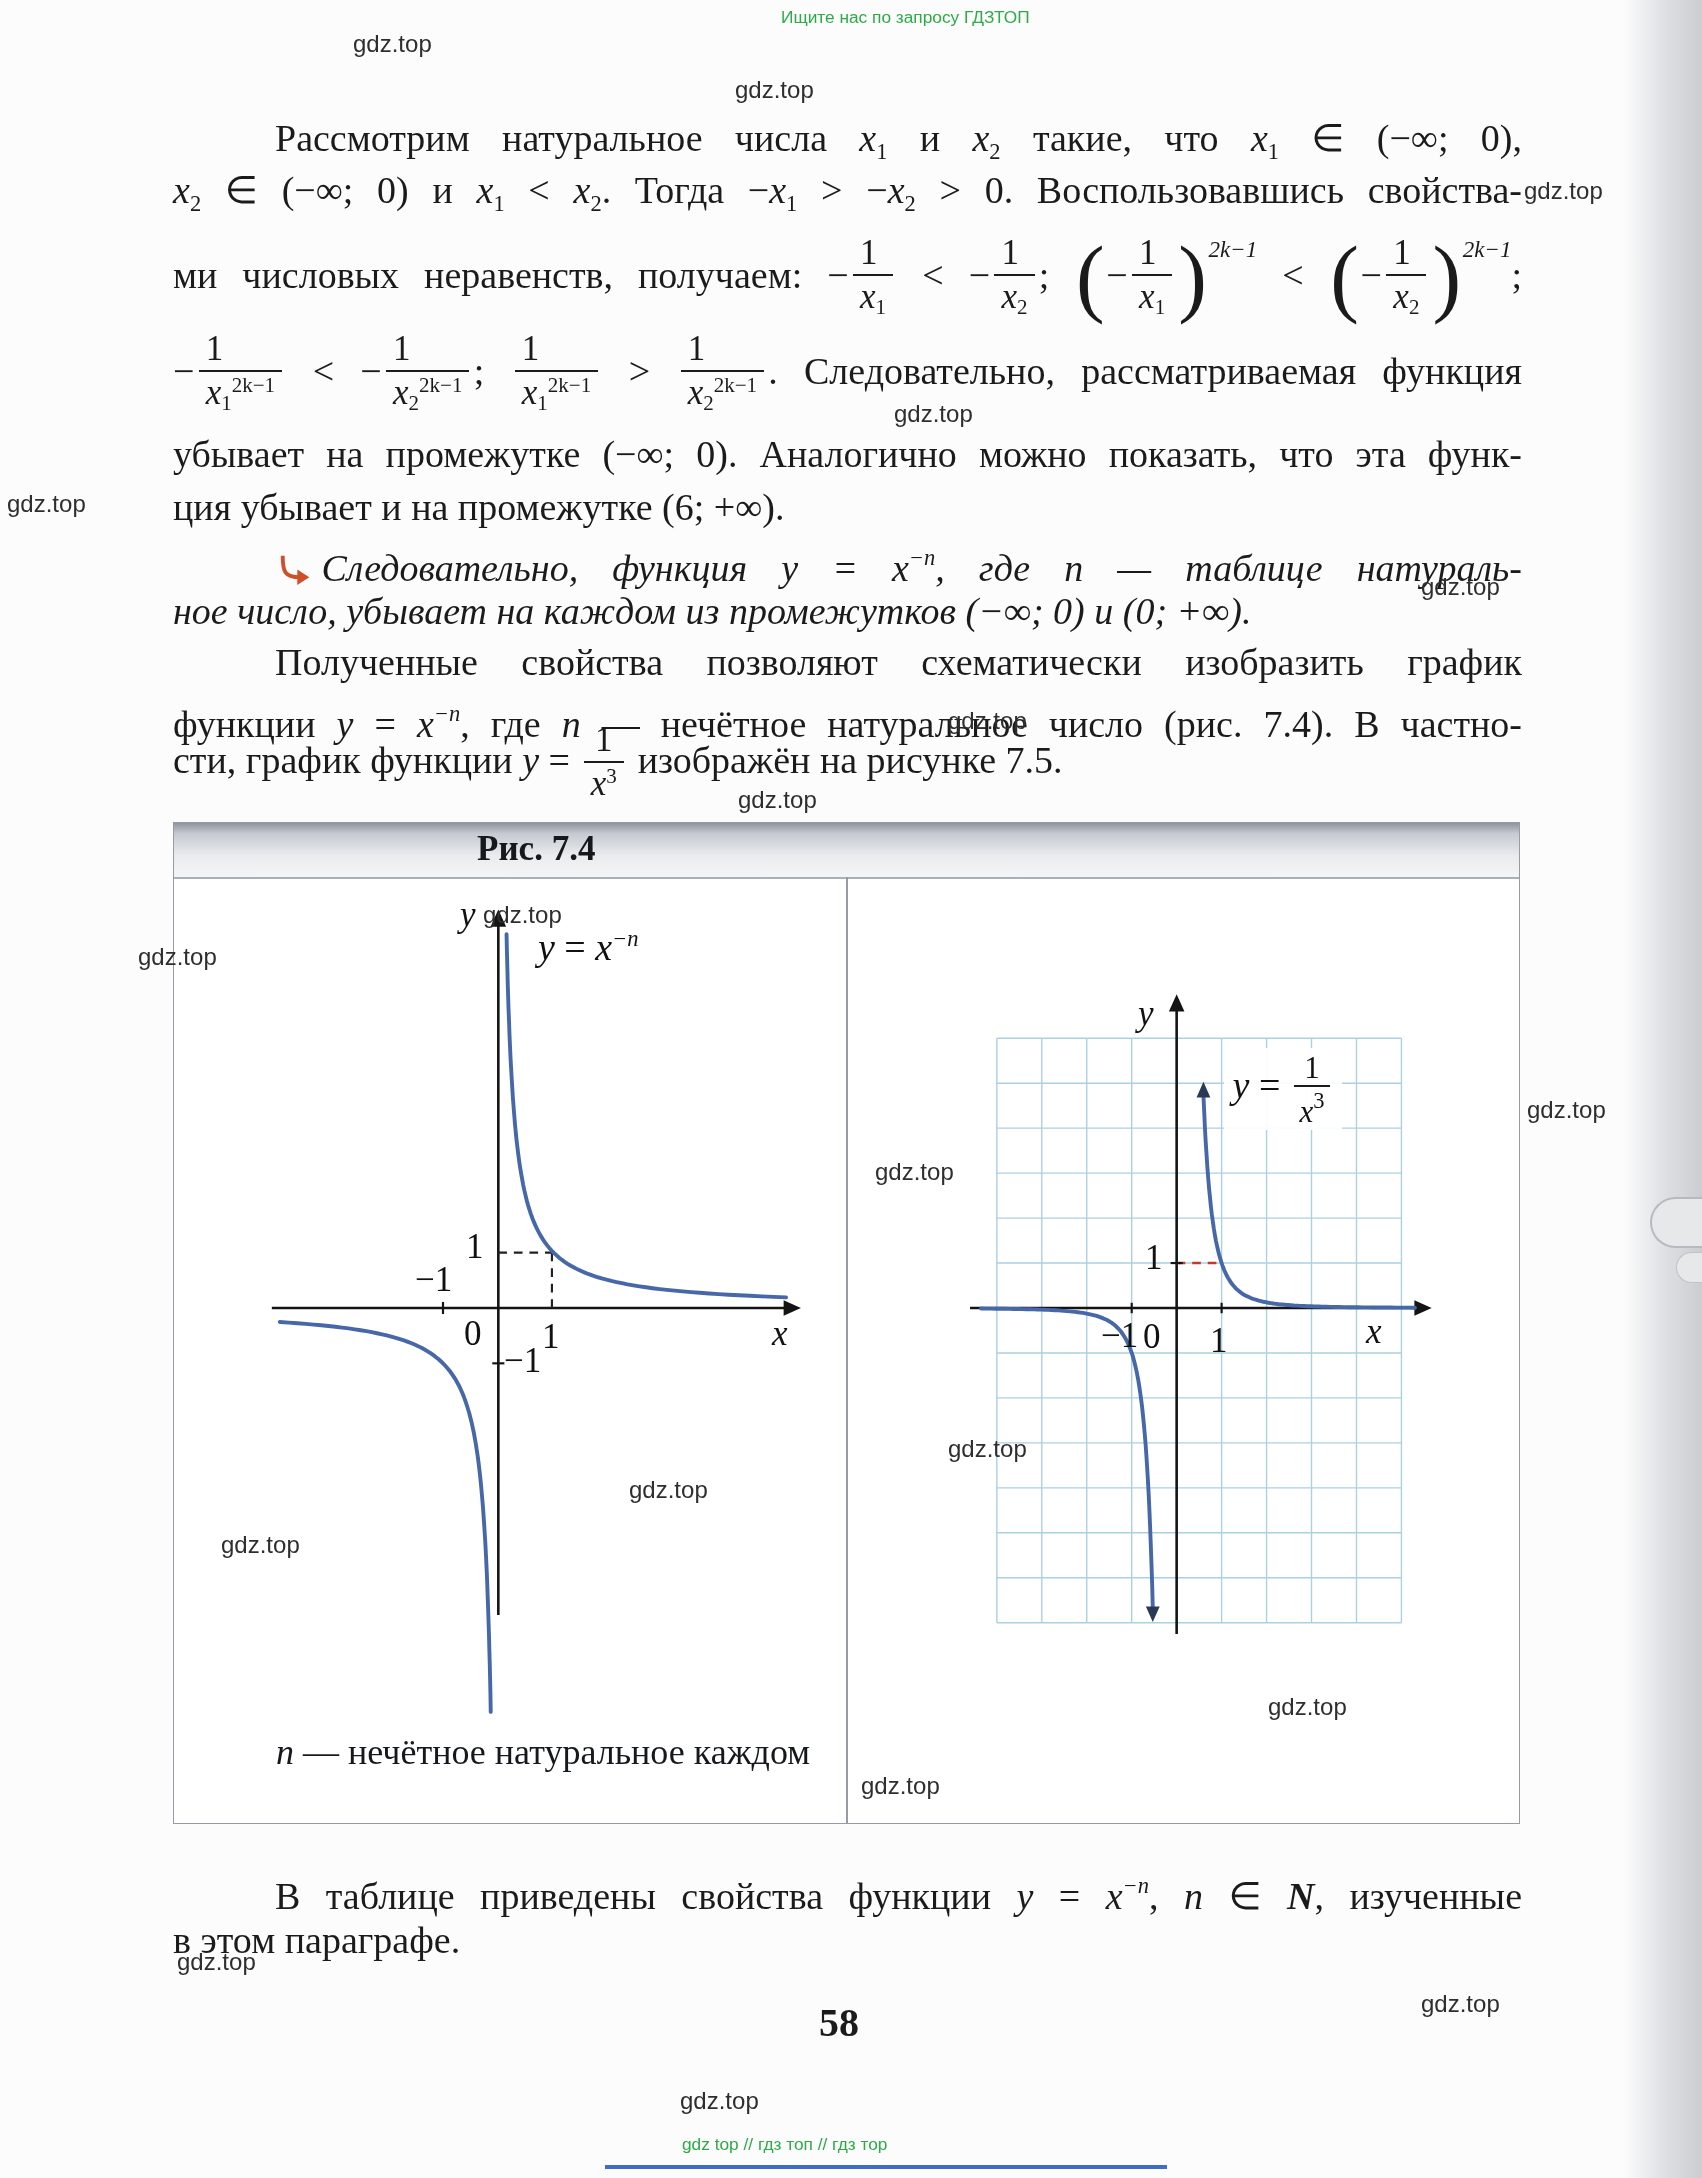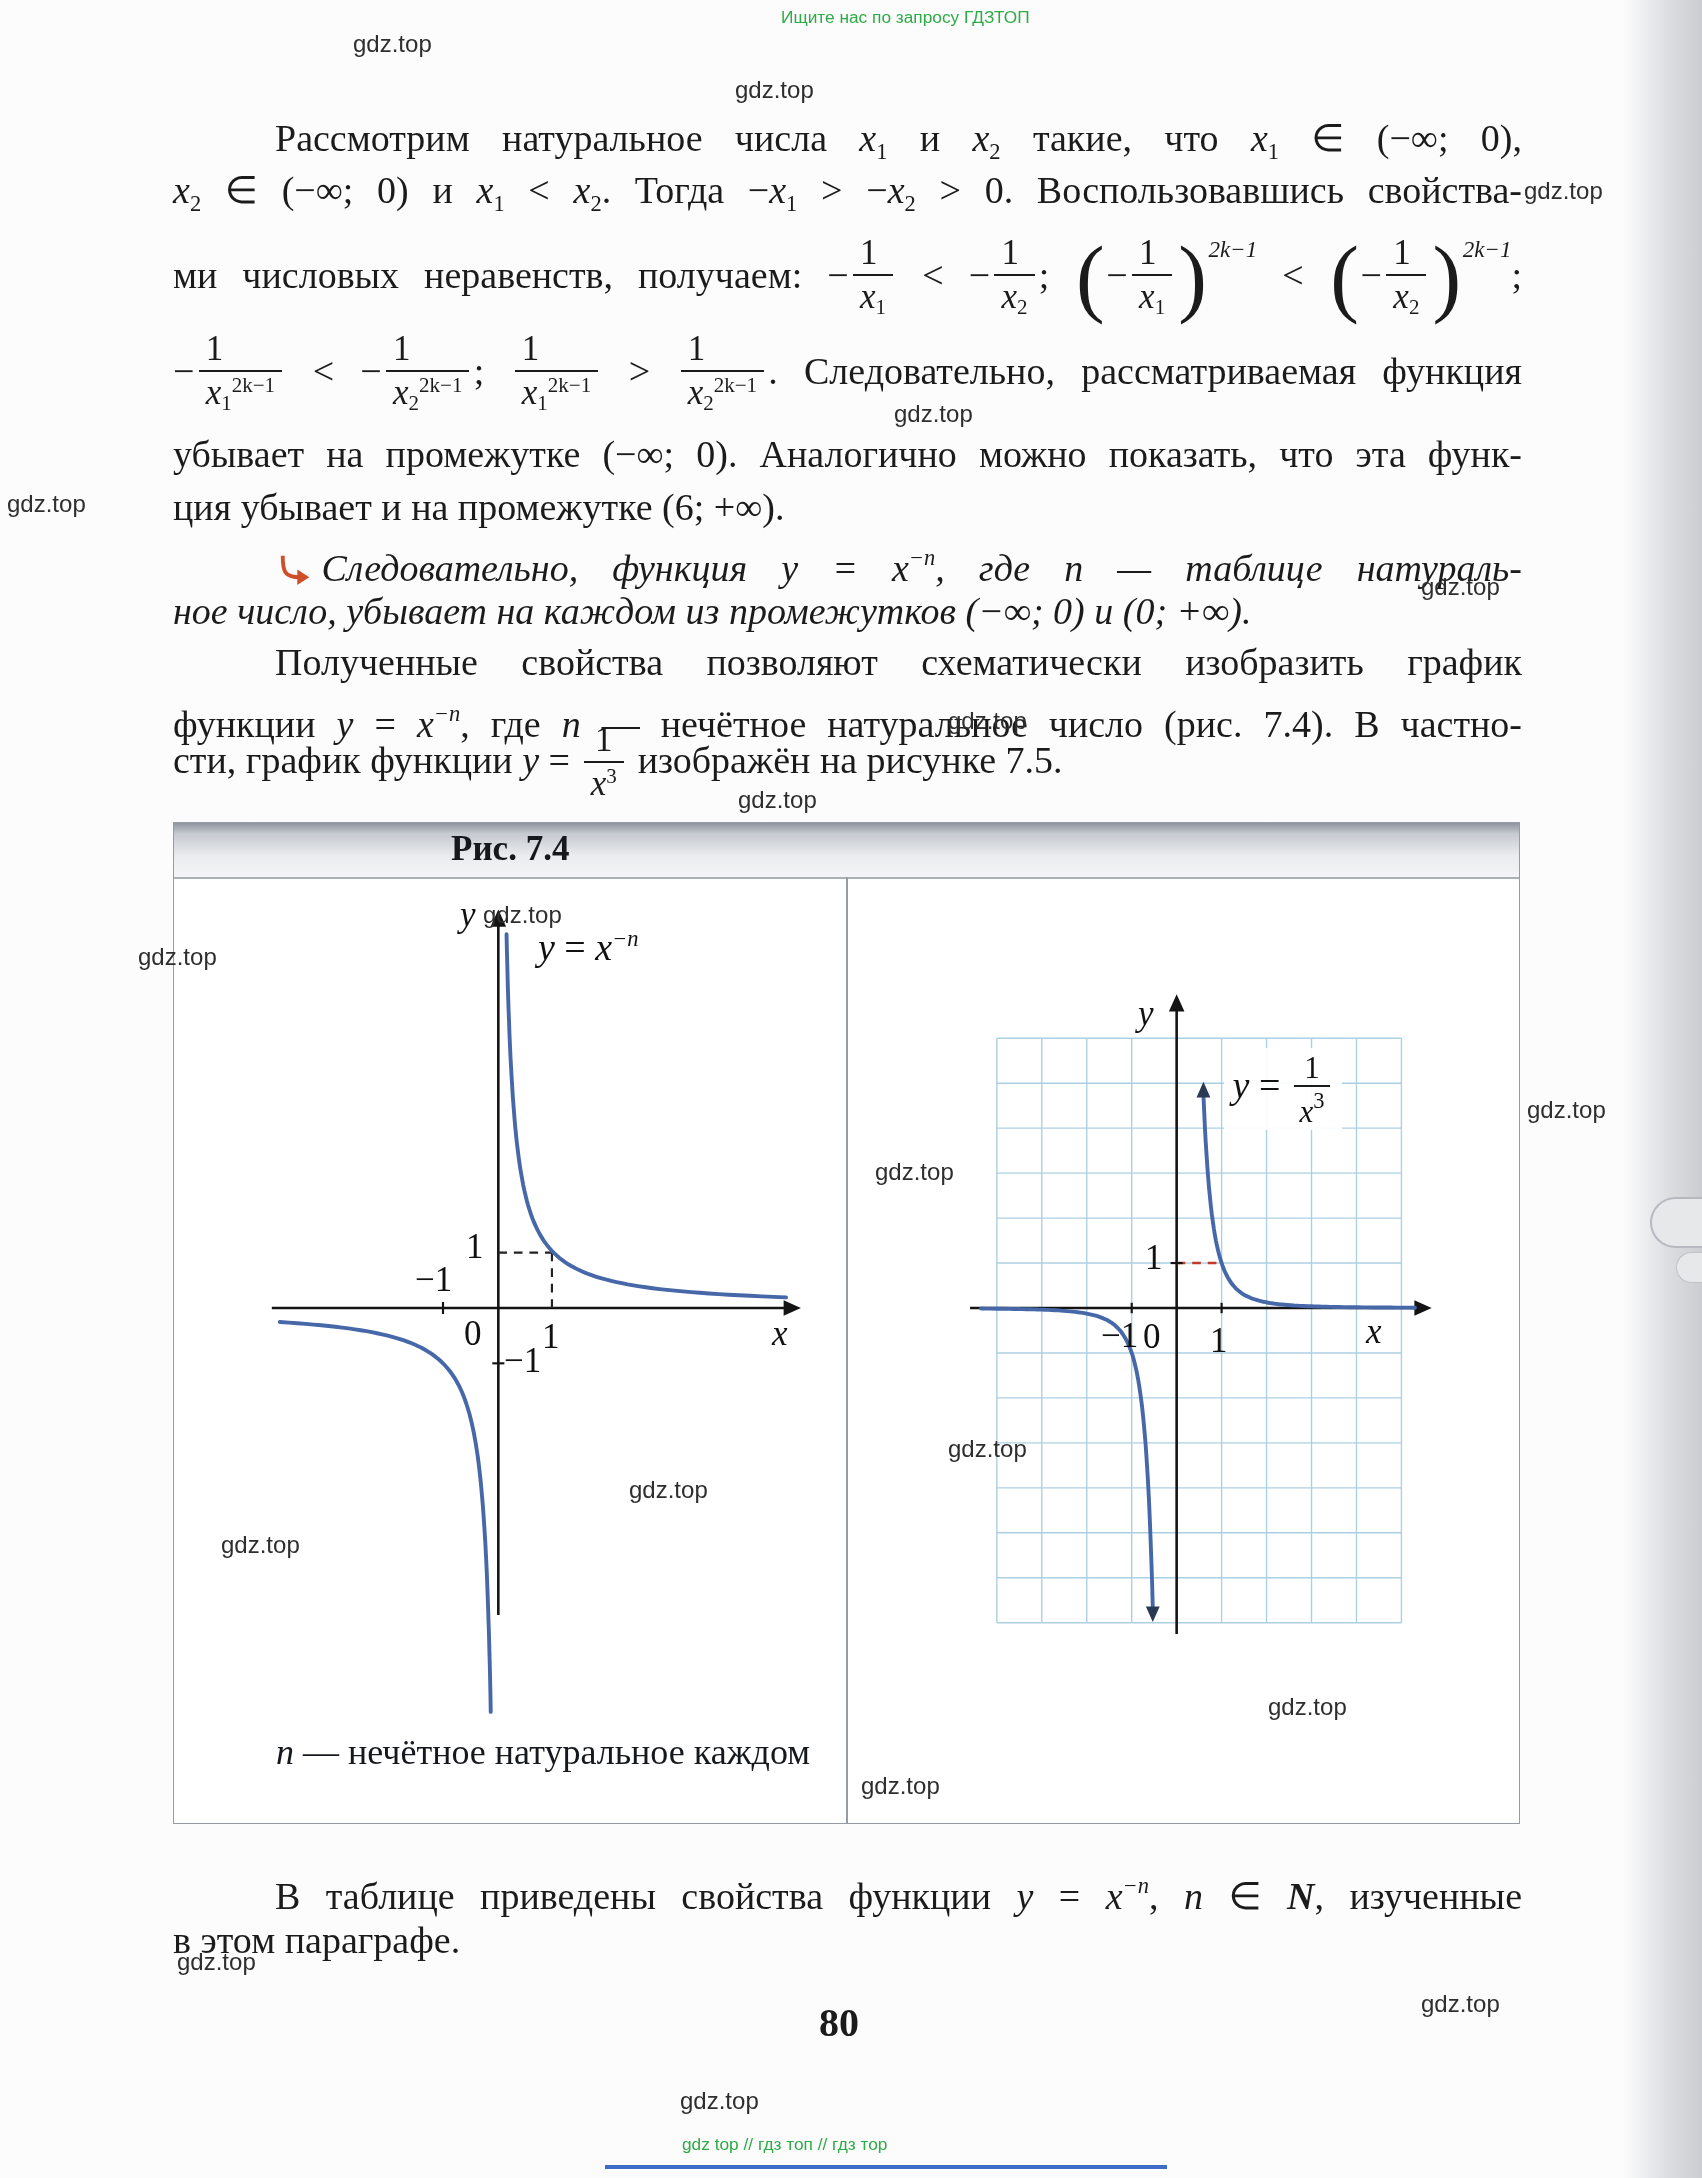--- a/index.html
+++ b/index.html
@@ -37,21 +37,21 @@
   .frac .fd{display:block;padding:3.5px 7px 0;}
   .frac .ssub{font-size:21px;vertical-align:-6px;}
   .frac .ssup{font-size:21px;vertical-align:12px;}
   .para-arrow{vertical-align:-5.2px;margin-right:10.4px;}
   
   .figure-box{position:absolute;left:173px;top:822px;width:1347px;height:1002px;background:#ffffff;
       border:1.7px solid #979ca4;box-sizing:border-box;}
   .fig-header{position:absolute;left:0;top:0;width:100%;height:54px;display:flex;
       background:linear-gradient(180deg,#8f959e 0%,#c6cad1 20%,#e9ebee 60%,#f4f5f7 100%);
       border-bottom:2.6px solid #aab0b8;}
-  .fig-title{width:50%;text-align:center;line-height:52px;font-size:35px;font-weight:bold;color:#15181c;}
+  .fig-title{width:50%;text-align:center;line-height:52px;font-size:35px;font-weight:bold;color:#15181c;padding-left:26px;}
   .fig-divider{position:absolute;left:672px;top:54px;width:1.7px;height:947px;background:#979ca4;}
   .panel{position:absolute;top:57px;width:670px;height:856px;}
   .panel.pleft{left:0.9px;}
   .panel.pright{left:675px;}
   .panel svg{position:absolute;left:0;top:0;}
   .glabel{position:absolute;font-size:35px;color:#111;white-space:nowrap;line-height:1;}
   .glabel.fnlab{font-size:38px;}
   .glabel.hasbg{background:rgba(255,255,255,.92);padding:3.5px 8.6px;}
   .glabel .ssup{font-size:22.5px;vertical-align:14px;}
   .glabel .frac{font-size:31px;top:0;}
@@ -165,21 +165,21 @@
           <span class="glabel" style="left: 252px; top: 438px;"><span class="">−1</span></span>
           <span class="glabel" style="left: 294px; top: 439px;"><span class="">0</span></span>
           <span class="glabel" style="left: 361px; top: 443px;"><span class="">1</span></span>
           <span class="glabel" style="left: 517px; top: 434px;"><span class="it">x</span></span>
         </div>
     </div>
 
     <div class="fig-caption" id="fig-caption"><span class="it">n</span><span class=""> — нечётное натуральное каждом</span></div>
   </div>
 
-  <div class="page-number">80</div>
+  <div class="page-number">58</div>
 
   <div class="bottom-banner">gdz top  //  гдз топ  //  гдз тор</div>
   <div class="blue-line"></div>
 
   <div class="edge-strip"></div>
   <div class="edge-tab t1"></div>
   <div class="edge-tab t2"></div>
 
   <div id="watermarks">
       <div class="wm" style="left: 353px; top: 30px;">gdz.top</div>

